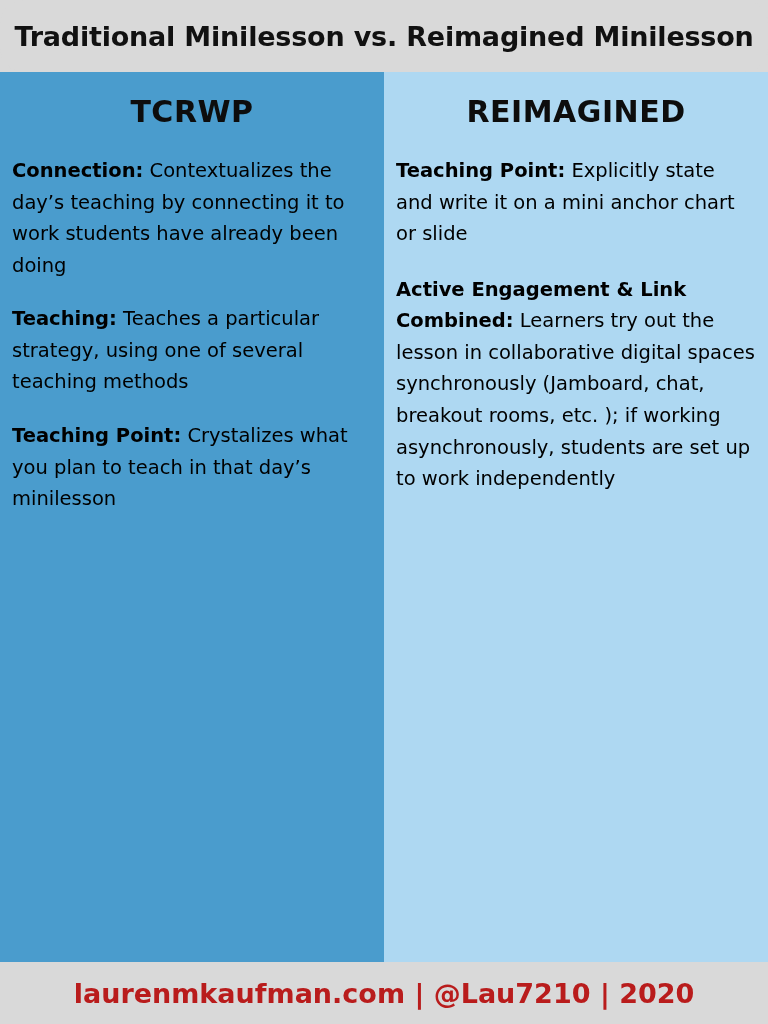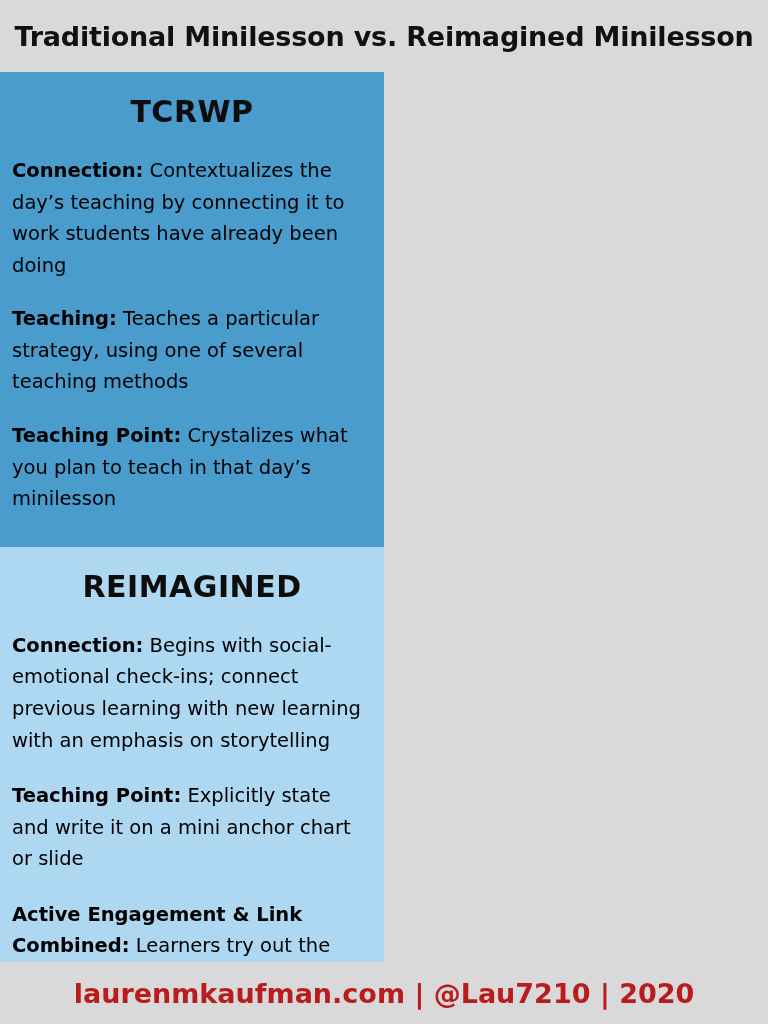--- a/index.html
+++ b/index.html
@@ -30,21 +30,21 @@
     color: #111111;
     font-size: 27px;
     font-weight: bold;
     letter-spacing: -0.2px;
     white-space: nowrap;
     border-radius: 24px;
   }
   .columns {
     flex: 1;
     display: flex;
-    flex-direction: column;
+    flex-direction: row;
     min-height: 0;
   }
   .col {
     width: 50%;
     box-sizing: border-box;
     padding: 18px 12px 10px 12px;
   }
   .col-left {
     background: #4a9ccd;
   }
@@ -111,23 +111,20 @@
       <div class="entry">
         <span class="lbl">Teaching Point:</span><span class="txt"> Crystalizes what you plan to teach in that day’s minilesson</span>
       </div>
 
 
     </div>
 
     <div class="col col-right">
       <div class="col-heading">REIMAGINED</div>
 
-      <div class="entry">
-        <span class="lbl">Connection:</span><span class="txt"> Begins with social-emotional check-ins; connect previous learning with new learning with an emphasis on storytelling</span>
-      </div>
 
       <div class="entry">
         <span class="lbl">Teaching Point:</span><span class="txt"> Explicitly state and write it on a mini anchor chart or slide</span>
       </div>
 
 
       <div class="entry">
         <span class="lbl">Active Engagement &amp; Link Combined:</span><span class="txt"> Learners try out the lesson in collaborative digital spaces synchronously (Jamboard, chat, breakout rooms, etc. ); if working asynchronously, students are set up to work independently</span>
       </div>
     </div>

